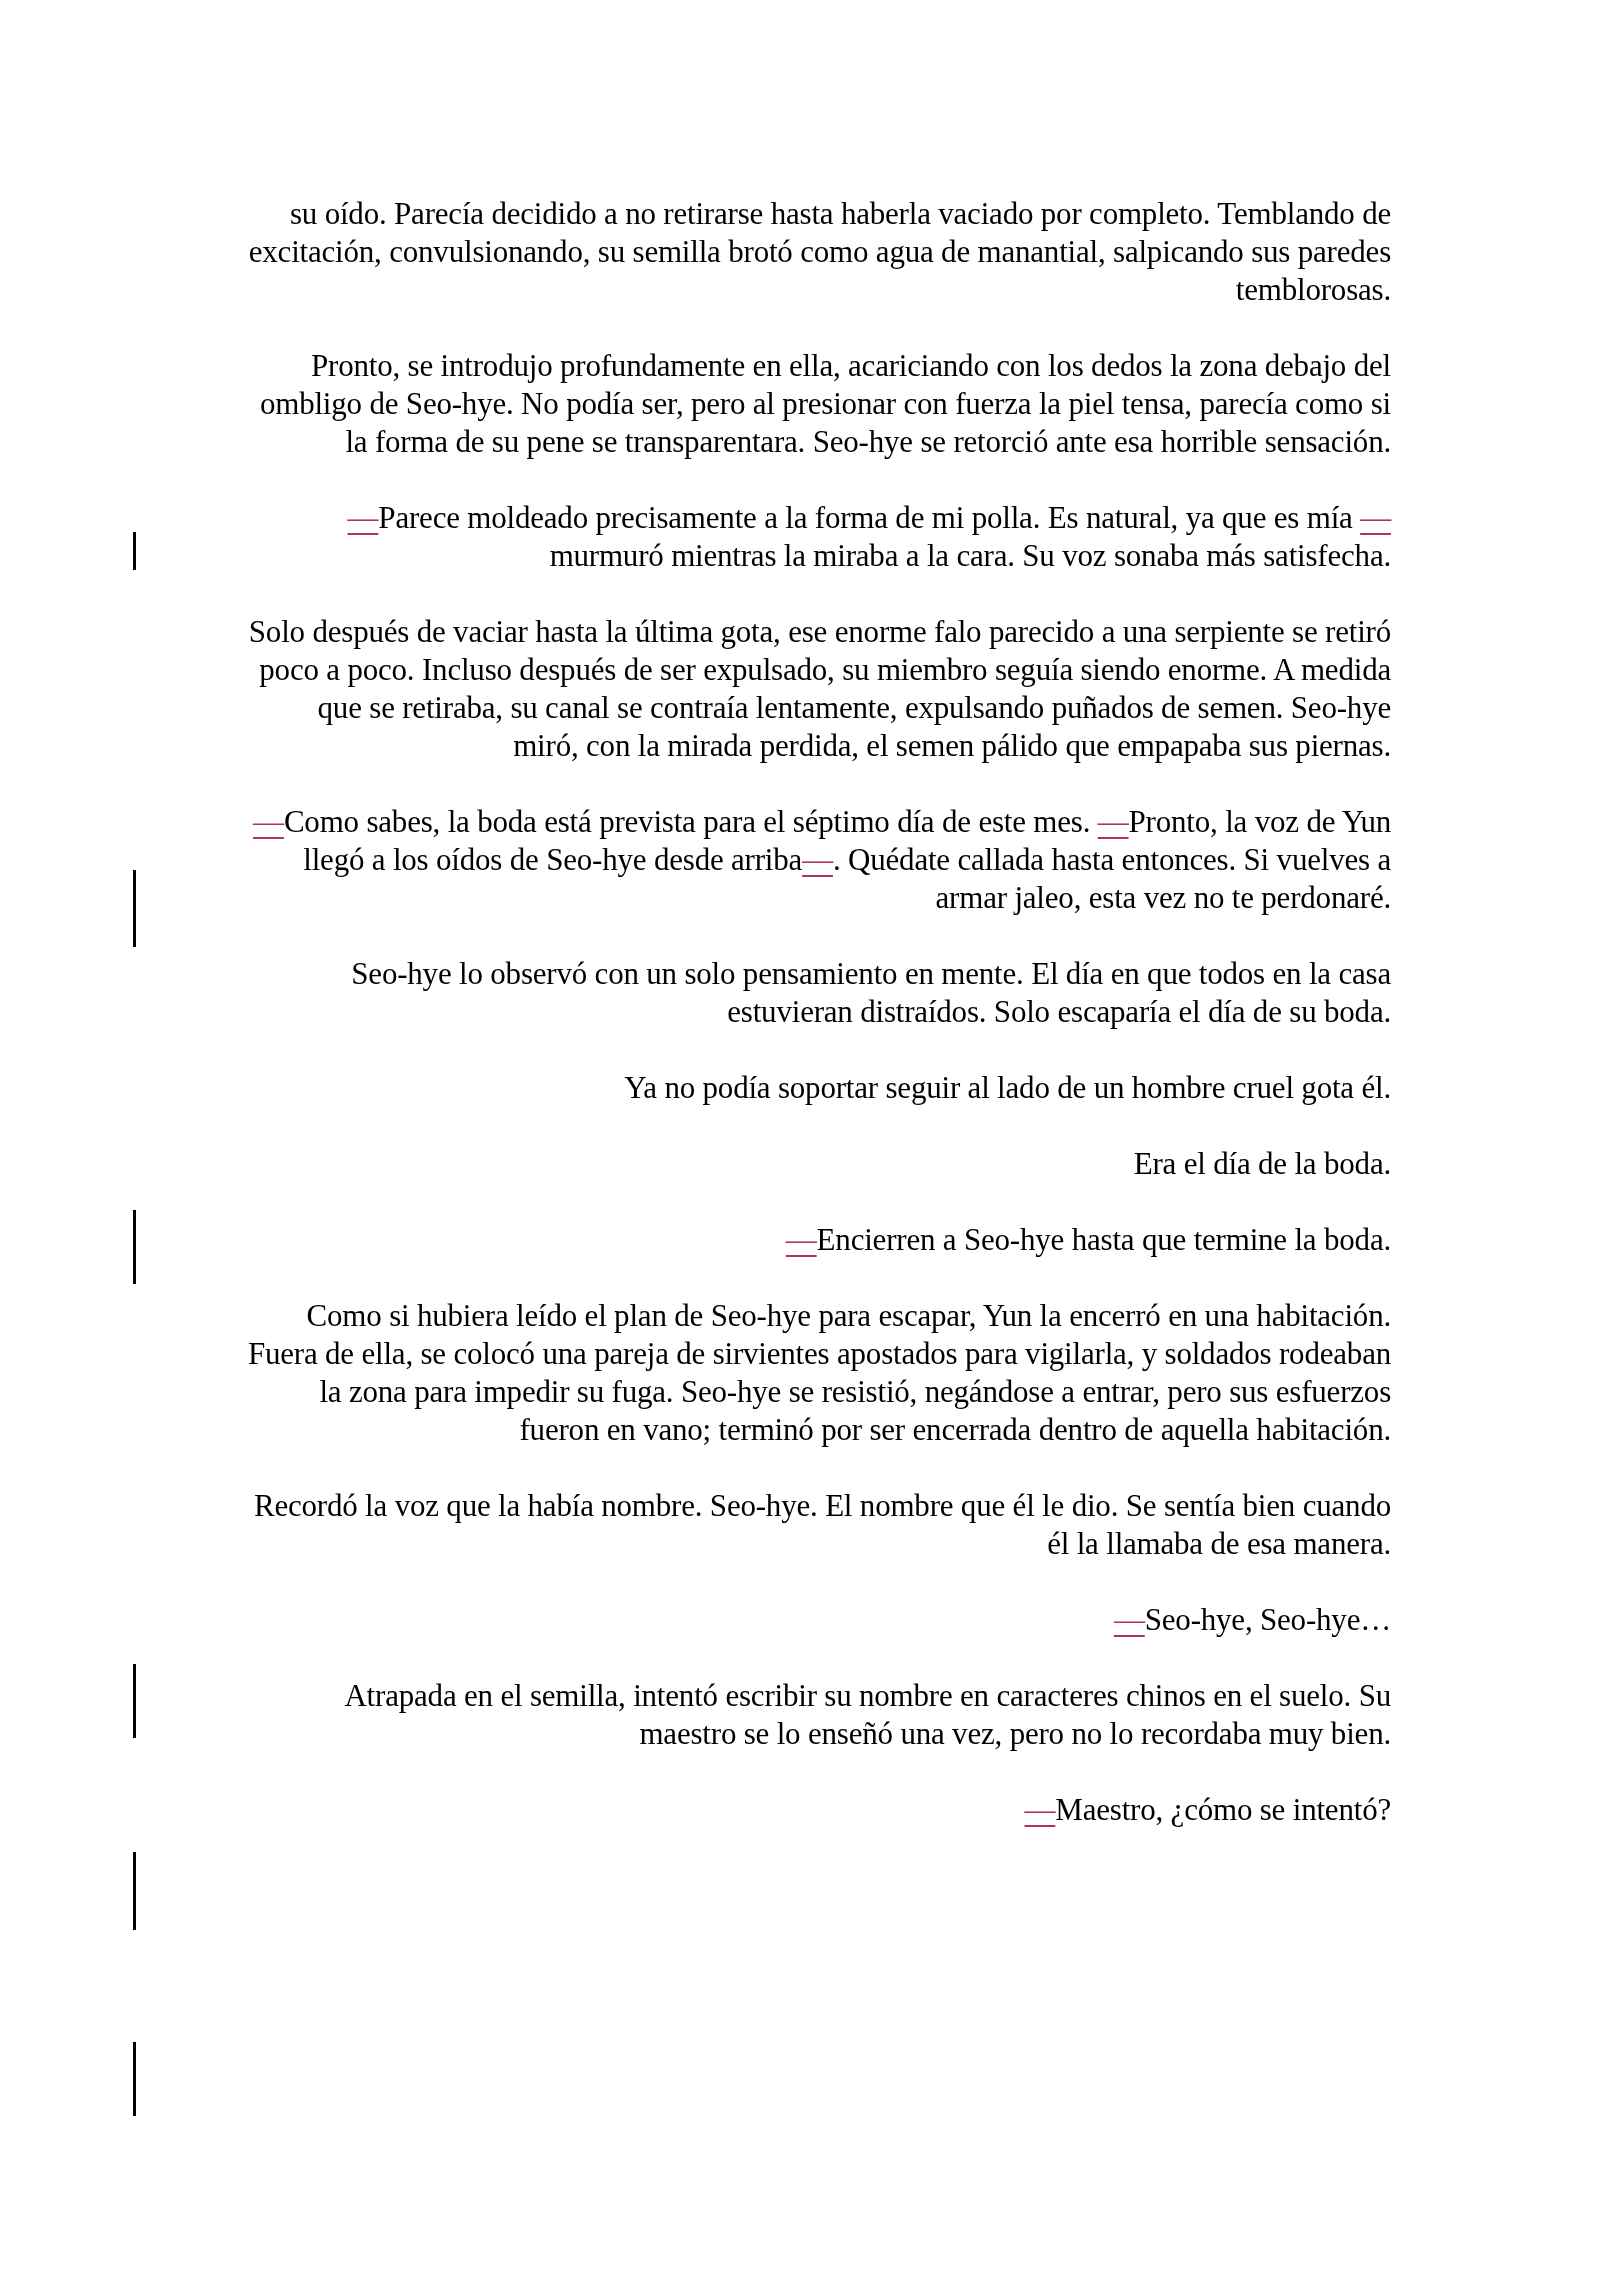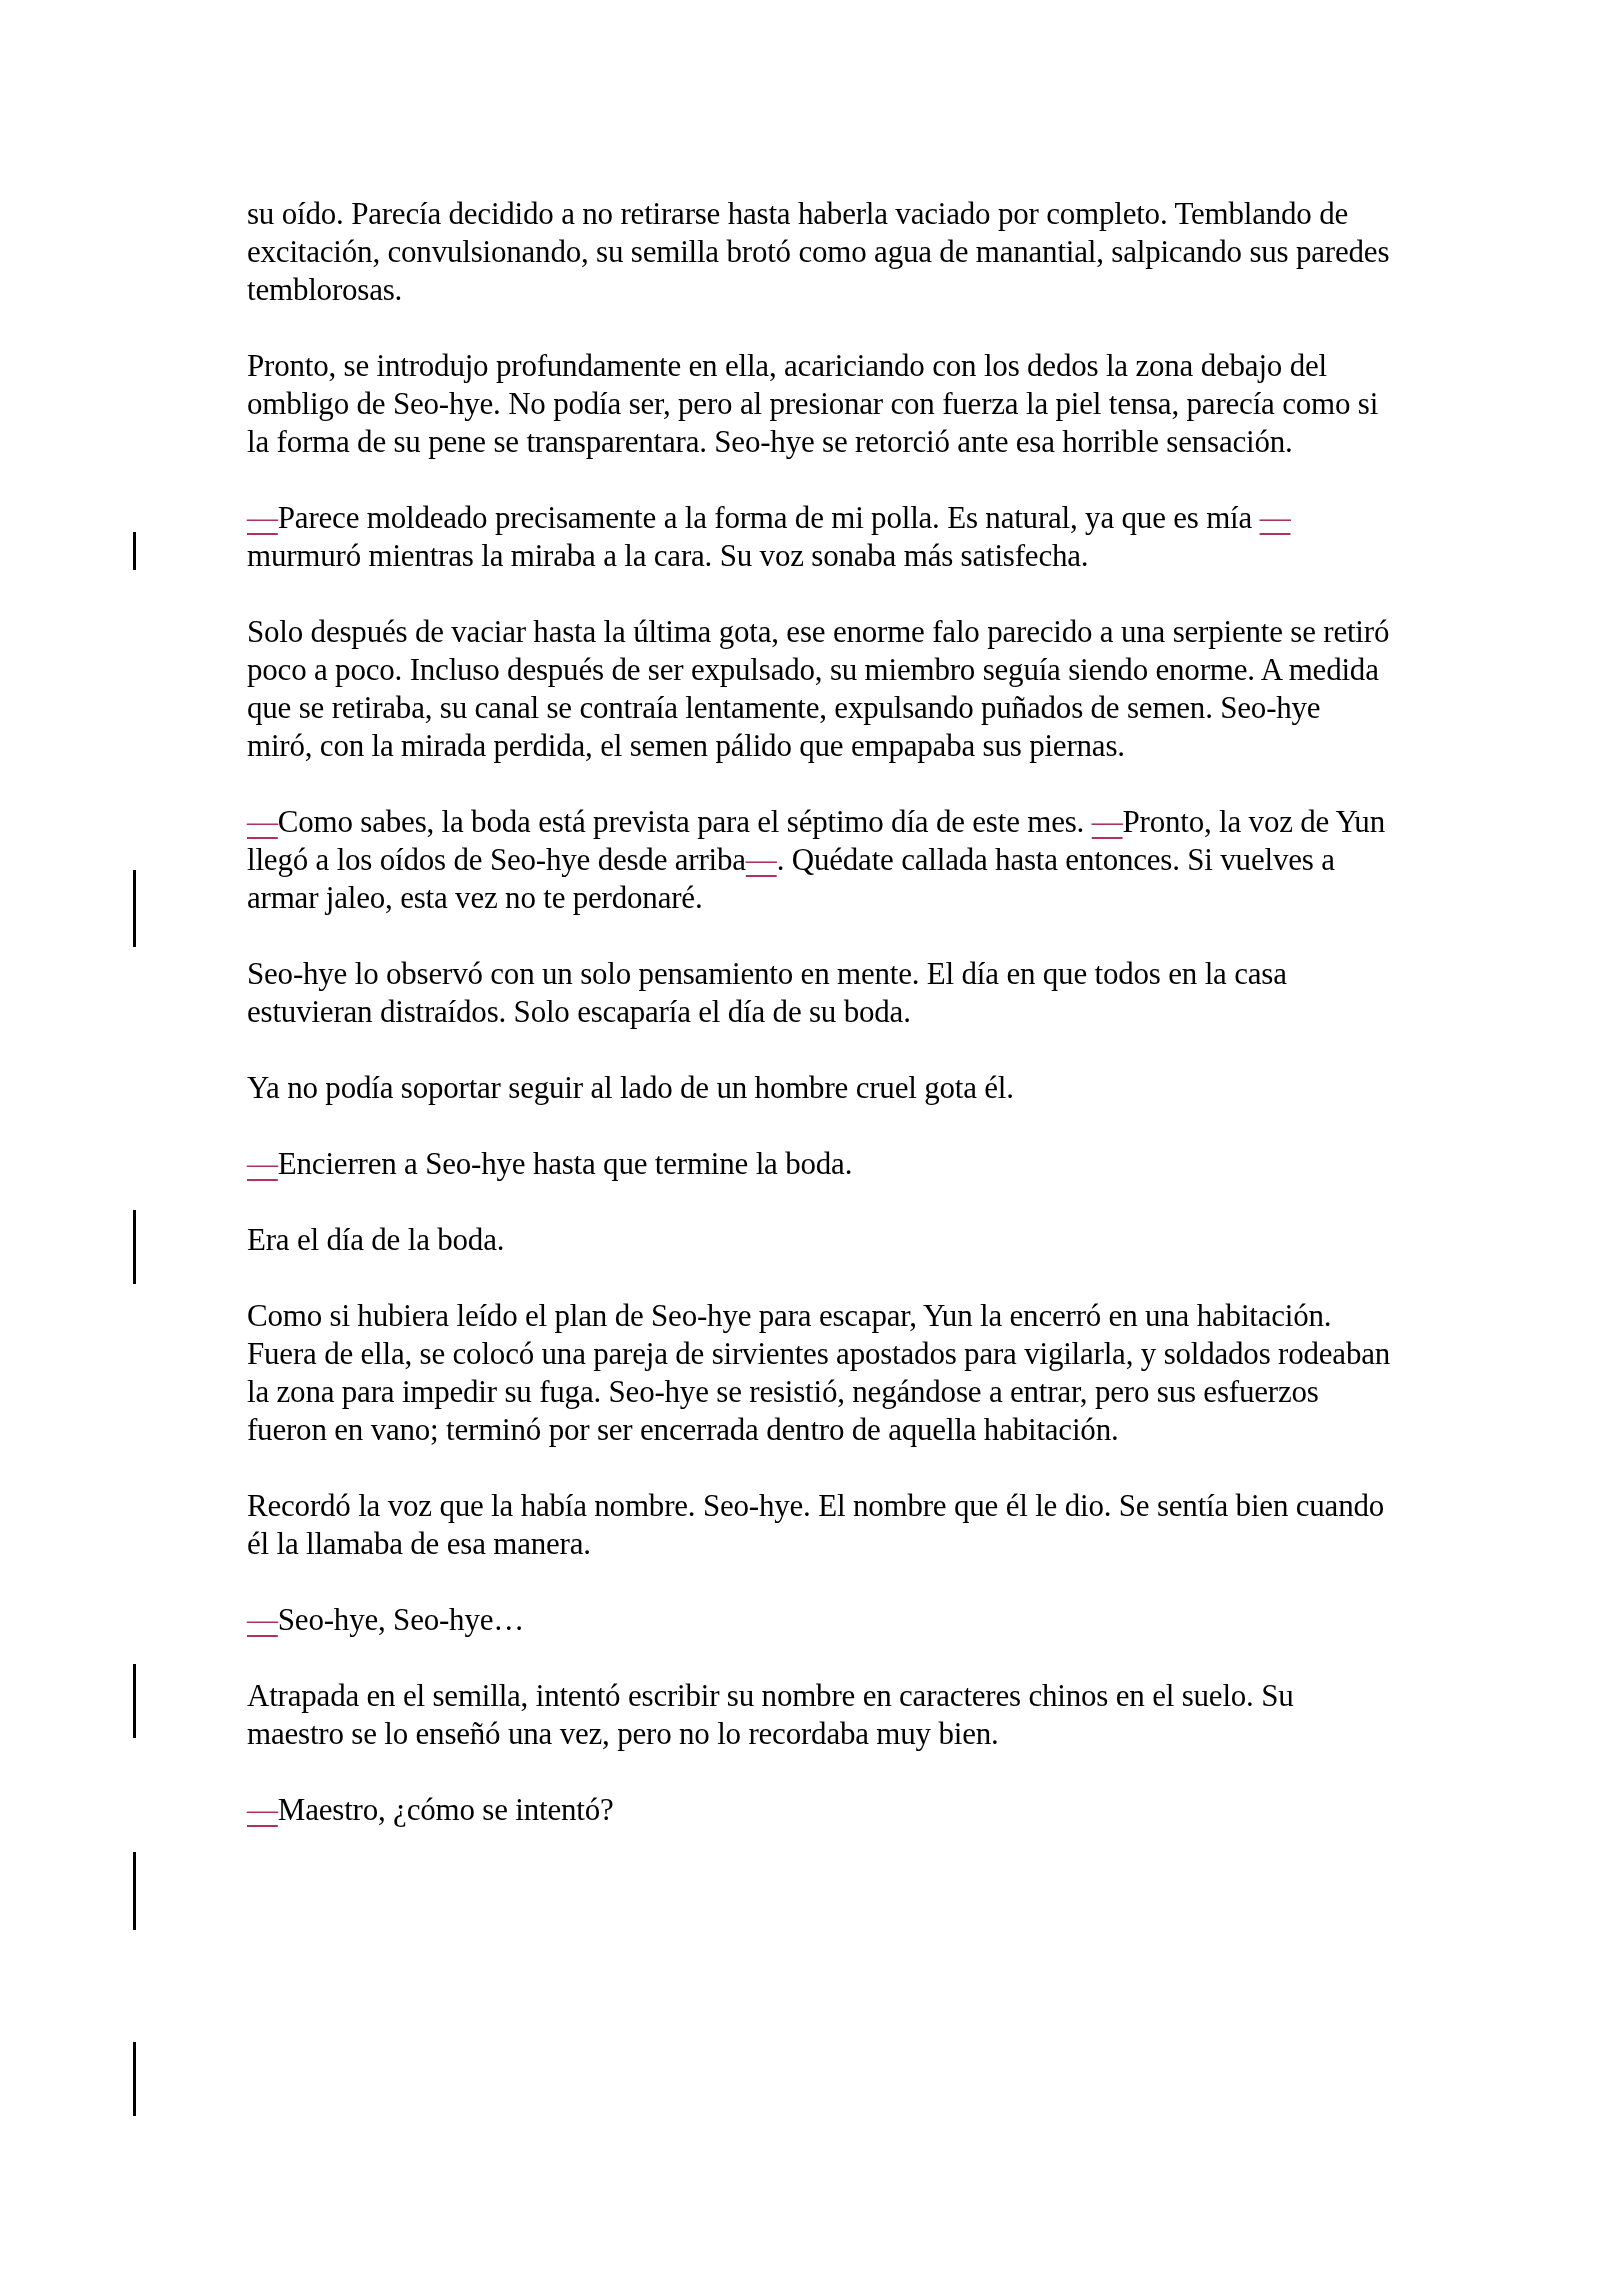--- a/index.html
+++ b/index.html
@@ -8,21 +8,21 @@
     width:1621px;height:2292px;
     background:#ffffff;
     font-family:"Liberation Serif","DejaVu Serif",serif;
     font-size:31px;line-height:38px;color:#000000;
     overflow:hidden;
   }
   .content{
     position:absolute;left:231px;top:195px;width:1160px;
     letter-spacing:-0.2px;
   }
-  .content p{margin:0 0 38px 16px;padding:0;}
+  .content p{margin:0 0 38px 16px;padding:0;text-align:right;}
   .ins{
     color:#b03060;
     text-decoration:underline;
     text-decoration-thickness:2px;
     text-underline-offset:4.9px;
   }
   .change-bar{position:absolute;left:133px;width:2.9px;background:#000000;}
   #bar1{top:532px;height:38px;}
   #bar2{top:870px;height:77px;}
   #bar3{top:1210px;height:74px;}
@@ -51,23 +51,23 @@
     <p><span class="ins">—</span><span>Parece moldeado precisamente a la forma de mi polla. Es natural, ya que es mía </span><span class="ins">—</span><span> murmuró mientras la miraba a la cara. Su voz sonaba más satisfecha.</span></p>
 
     <p><span>Solo después de vaciar hasta la última gota, ese enorme falo parecido a una serpiente se retiró poco a poco. Incluso después de ser expulsado, su miembro seguía siendo enorme. A medida que se retiraba, su canal se contraía lentamente, expulsando puñados de semen. Seo-hye miró, con la mirada perdida, el semen pálido que empapaba sus piernas.</span></p>
 
     <p><span class="ins">—</span><span>Como sabes, la boda está prevista para el séptimo día de este mes. </span><span class="ins">—</span><span>Pronto, la voz de Yun llegó a los oídos de Seo-hye desde arriba</span><span class="ins">—</span><span>. Quédate callada hasta entonces. Si vuelves a armar jaleo, esta vez no te perdonaré.</span></p>
 
     <p><span>Seo-hye lo observó con un solo pensamiento en mente. El día en que todos en la casa estuvieran distraídos. Solo escaparía el día de su boda.</span></p>
 
     <p><span>Ya no podía soportar seguir al lado de un hombre cruel gota él.</span></p>
 
+    <p><span>Era el día de la boda.</span></p>
+
     <p><span class="ins">—</span><span>Encierren a Seo-hye hasta que termine la boda.</span></p>
-
-    <p><span>Era el día de la boda.</span></p>
 
     <p><span>Como si hubiera leído el plan de Seo-hye para escapar, Yun la encerró en una habitación. Fuera de ella, se colocó una pareja de sirvientes apostados para vigilarla, y soldados rodeaban la zona para impedir su fuga. Seo-hye se resistió, negándose a entrar, pero sus esfuerzos fueron en vano; terminó por ser encerrada dentro de aquella habitación.</span></p>
 
 
 
     <p><span>Recordó la voz que la había nombre. Seo-hye. El nombre que él le dio. Se sentía bien cuando él la llamaba de esa manera.</span></p>
 
     <p><span class="ins">—</span><span>Seo-hye, Seo-hye…</span></p>
 
     <p><span>Atrapada en el semilla, intentó escribir su nombre en caracteres chinos en el suelo. Su maestro se lo enseñó una vez, pero no lo recordaba muy bien.</span></p>

